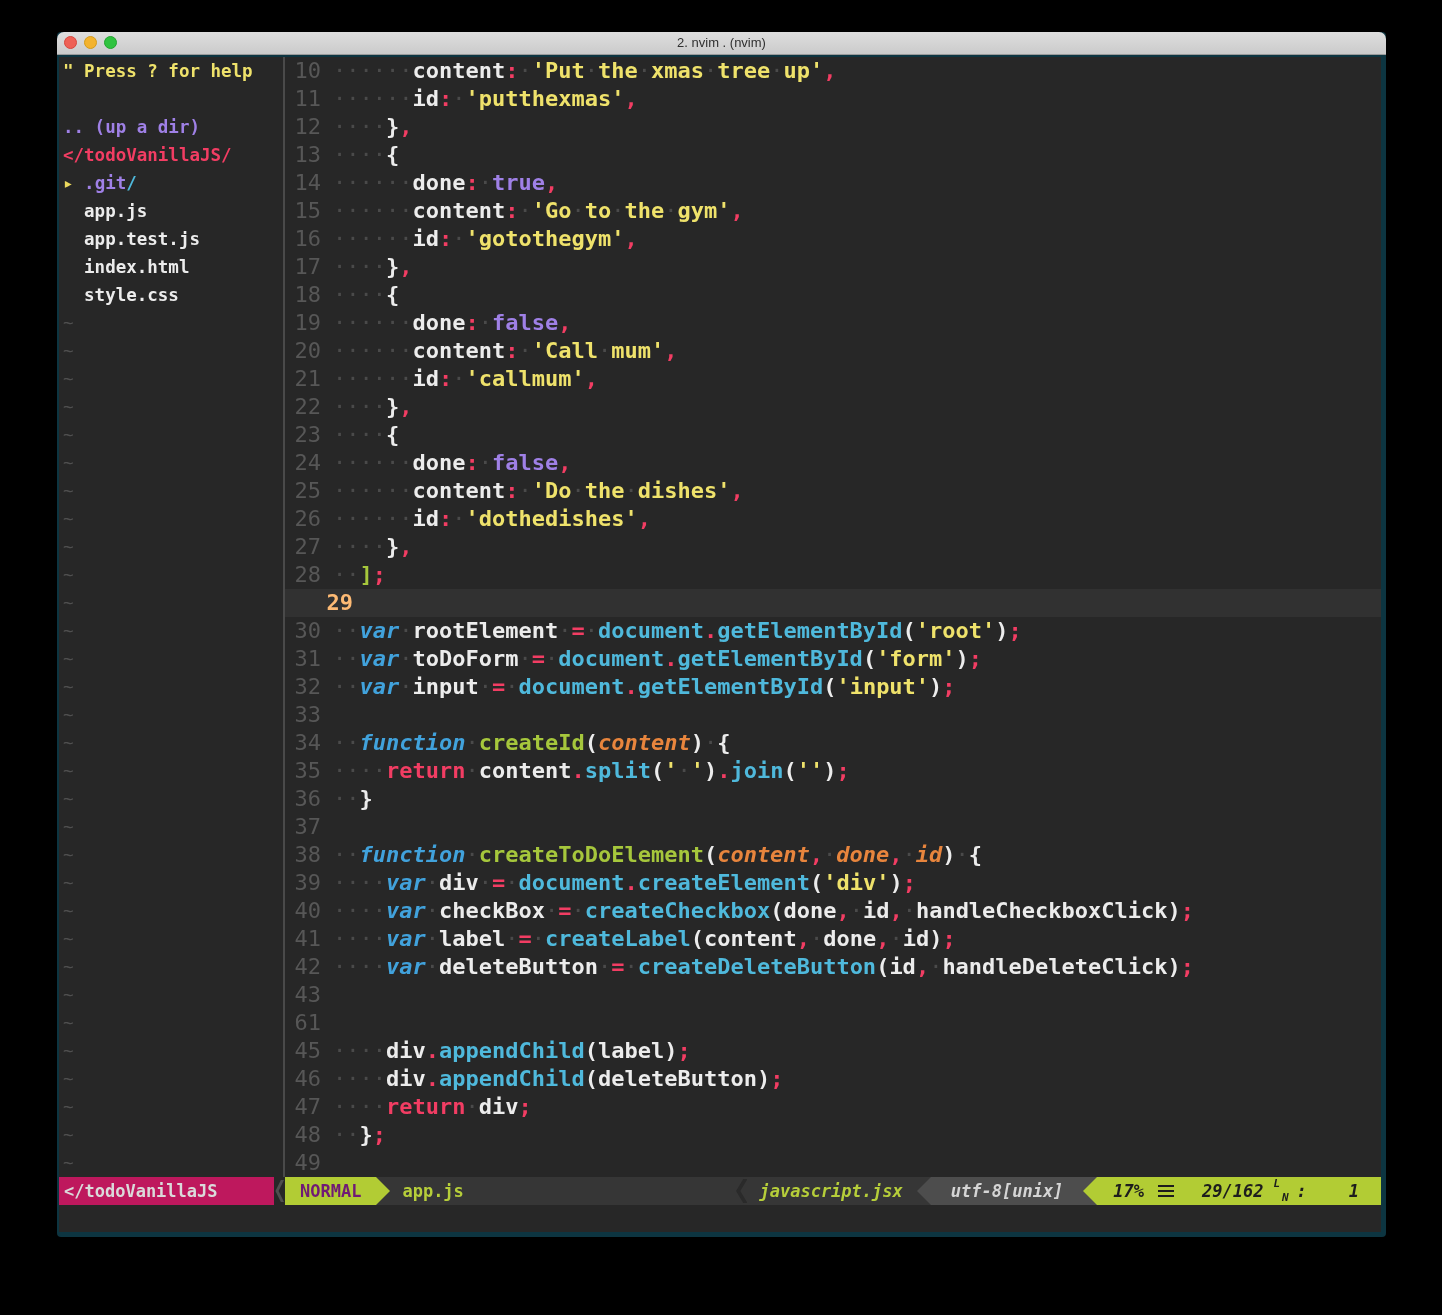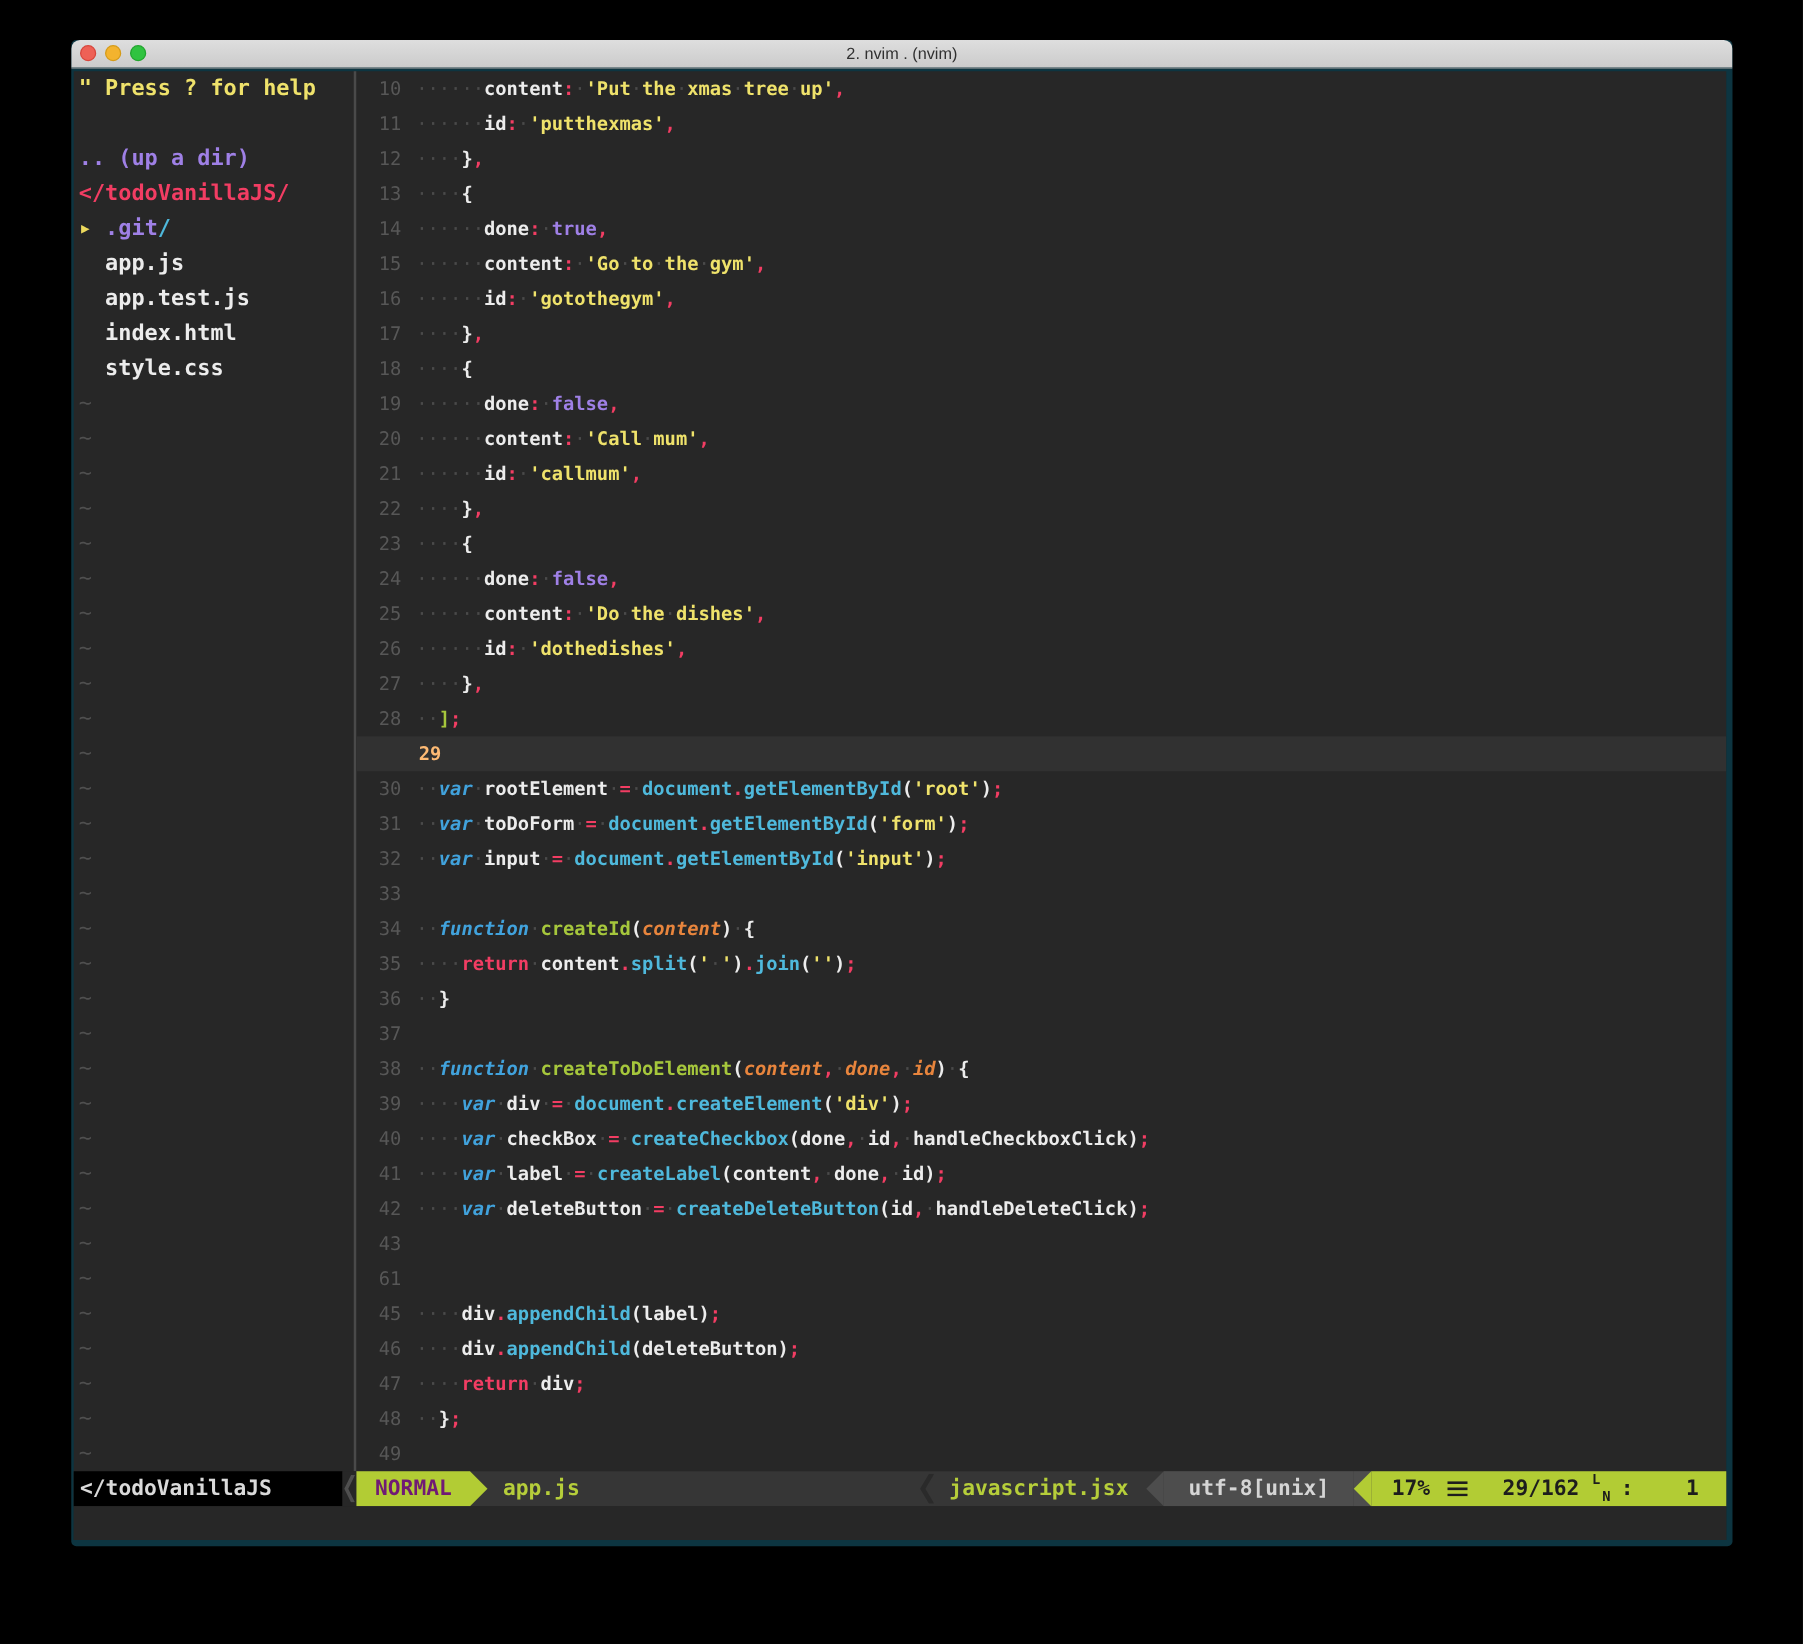--- a/index.html
+++ b/index.html
@@ -23,51 +23,51 @@
   .frame{position:absolute;top:23px;left:0;right:0;bottom:0;
          padding:2px 5px 5px 2px;box-sizing:border-box;border-radius:0 0 7px 7px;}
   .term{width:100%;height:100%;background:#272727;display:flex;flex-direction:column;}
   .main{height:1120px;display:flex;}
   
   .sidebar{width:224px;padding-left:4px;box-sizing:border-box;overflow:hidden;}
   .srow{height:28px;line-height:28px;font-size:17.5px;font-weight:bold;white-space:pre;}
   .vsplit{width:2px;background:#4a4a4a;}
   
   .code{flex:1;overflow:hidden;}
-  .row{height:28px;line-height:28px;display:flex;font-size:15px;}
+  .row{height:28px;line-height:28px;display:flex;font-size:22px;}
   .row.cur{background:#313131;}
   .ln{width:36px;text-align:right;margin-right:12px;color:#575757;flex:none;}
   .row.cur .ln{color:#fdba74;font-weight:bold;padding-left:32px;}
   .lt{white-space:pre;font-weight:bold;}
   
   .tk-w{color:#ececec}
   .tk-p{color:#f23d63}
   .tk-pk{color:#f23d63}
   .tk-y{color:#efe26b}
   .tk-pu{color:#9f80e6}
   .tk-bl{color:#41a2dc;font-style:italic}
   .tk-cy{color:#4fb9dc}
   .tk-gr{color:#a6c73c}
   .tk-or{color:#e8853d;font-style:italic}
   .tk-ar{color:#ecd95d}
   .tk-dim{color:#4f4f4f;font-weight:normal}
   .dot{color:#4a4a4a;font-style:normal;font-weight:normal}
   
   .statusline{height:28px;display:flex;align-items:stretch;font-size:17px;font-weight:bold;}
   .side-status{width:226px;flex:none;display:flex;background:#272727;}
-  .winbar{flex:1;background:#000000;color:#dadada;line-height:28px;padding-left:5px;white-space:pre;}
+  .winbar{flex:1;background:#be185d;color:#dadada;line-height:28px;padding-left:5px;white-space:pre;}
   .chev{width:11px;flex:none;background:#272727;position:relative;}
   .chev::before{content:"";position:absolute;left:1px;top:3px;width:9px;height:22px;background:#4f4f4f;
      clip-path:polygon(65% 0,100% 0,40% 50%,100% 100%,65% 100%,5% 50%);}
   .active-status{flex:1;background:#363636;display:flex;align-items:stretch;}
   .seg-mode{background:#b2cc34;color:#701a75;line-height:28px;padding:0 15px;}
   .tri-r-lime{width:0;height:0;border-top:14px solid transparent;border-bottom:14px solid transparent;
               border-left:14px solid #b2cc34;}
   .file-label{color:#b6ce3a;line-height:28px;margin-left:12px;}
-  .right-cluster{margin-left:auto;display:flex;align-items:flex-start;}
+  .right-cluster{margin-left:auto;display:flex;align-items:flex-start;font-style:italic;}
   .chev-dark{width:12px;position:relative;margin-right:12px;}
   .chev-dark::before{content:"";position:absolute;left:0;top:2px;width:12px;height:24px;background:#2a2a2a;
      clip-path:polygon(65% 0,100% 0,40% 50%,100% 100%,65% 100%,5% 50%);}
   .ft-label{color:#b6ce3a;line-height:28px;margin-right:14px;}
   .tri-l-gray{width:0;height:0;border-top:14px solid transparent;border-bottom:14px solid transparent;
               border-right:14px solid #4d4d4d;}
   .seg-enc{background:#4d4d4d;color:#d5d5d5;line-height:28px;padding:0 20px;}
   .tri-l-lime{width:0;height:0;border-top:14px solid transparent;border-bottom:14px solid transparent;
               border-right:14px solid #b2cc34;background:#4d4d4d;}
   .seg-pos{background:#b2cc34;color:#1d1d1d;line-height:28px;padding:0 22px 0 16px;

